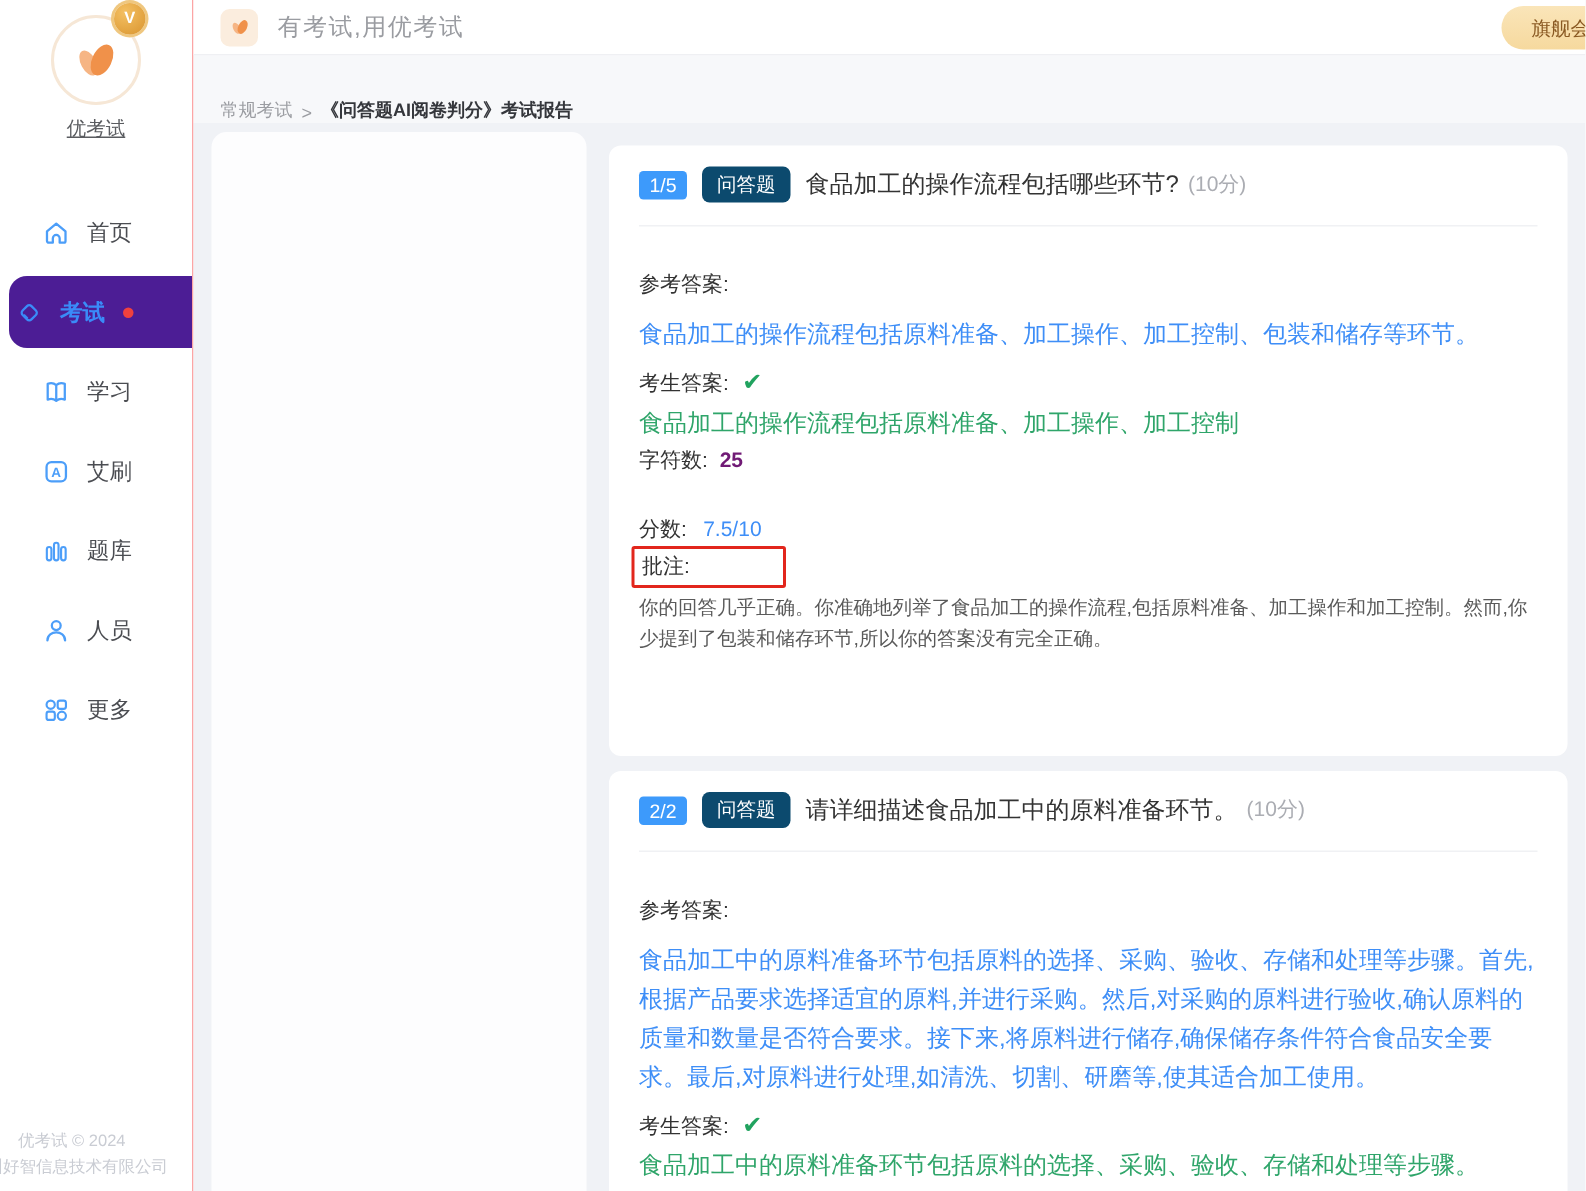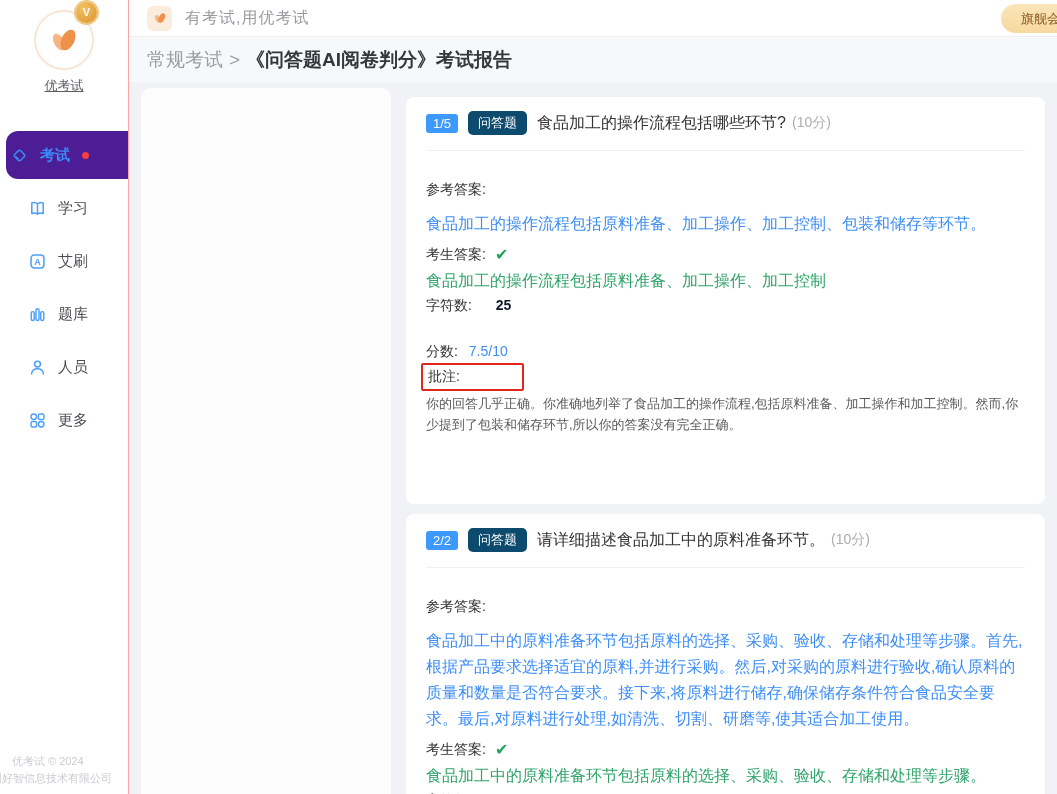--- a/index.html
+++ b/index.html
@@ -35,22 +35,22 @@
           border-left:1px solid #fca5a5; }
   .topbar { position:relative; height:37px; background:#fff; border-bottom:1px solid #EFF0F3;
             display:flex; align-items:center; padding-left:18px; flex:0 0 37px; }
   .mini-logo { width:25px; height:25px; border-radius:6px; background:#FBEDDE; display:flex;
                align-items:center; justify-content:center; }
   .slogan { margin-left:13px; font-size:16px; color:#9A9CA1; letter-spacing:1px; }
   .vip-btn { position:absolute; right:-36px; top:4px; height:29px; line-height:29px; border-radius:15px;
              background:linear-gradient(180deg,#FAE5B9,#F6D99E); color:#8A5A23; font-size:13px;
              padding:0 20px; cursor:pointer; white-space:nowrap; }
 
-  .breadcrumb { height:45px; flex:0 0 45px; background:#F7F8FA; display:flex; align-items:center;
-                padding-left:18px; font-size:19px; }
+  .breadcrumb { height:45px; flex:0 0 45px; background:#F7F8FA; display:flex; align-items:flex-end;
+                padding-left:18px; font-size:12px; }
   .bc-root { color:#9B9DA2; cursor:pointer; }
   .bc-sep { color:#9B9DA2; margin:0 6px; }
   .bc-current { color:#35373C; font-weight:bold; }
 
   .content { position:relative; flex:1; background:#F0F2F6; overflow:hidden; }
   .left-panel { position:absolute; left:12px; top:6px; bottom:-10px; width:250px; background:#FDFDFE;
                 border-radius:10px 10px 0 0; }
   .cards { position:absolute; left:277px; top:15px; right:12px; }
 
   
@@ -63,21 +63,21 @@
   .q-title { font-size:16px; color:#333; margin-left:10px; }
   .q-points { font-size:14px; color:#ABADB3; margin-left:6px; }
   .divider { height:1px; background:#F0F1F4; margin-top:15px; }
   .ref-label { margin-top:30px; font-size:14px; color:#333; }
   .ref-answer { margin-top:12px; font-size:16px; color:#3E8EF7; line-height:26px; }
   .stu-row { margin-top:8px; font-size:14px; color:#333; display:flex; align-items:flex-end; }
   .check { color:#21A35F; font-weight:bold; font-size:16px; margin-left:9px; }
   .stu-answer { margin-top:5px; font-size:16px; color:#2FA56A; line-height:24px;
                 font-family:"DejaVu Serif","Liberation Serif",serif; }
   .char-row { margin-top:4px; font-size:14px; color:#333; }
-  .char-val { color:#0f172a; font-weight:bold; margin-left:20px; }
+  .char-val { color:#701a75; font-weight:bold; margin-left:4px; }
   .score-row { margin-top:28px; font-size:14px; color:#333; }
   .score-val { color:#3E8EF7; margin-left:7px; }
   .note-row { margin-top:2px; }
   .note-box { display:inline-block; border:2px solid #E2261C; border-radius:2px;
               padding:3px 62px 3px 5px; margin-left:-5px; font-size:14px; color:#333; }
   .note-text { margin-top:3px; font-size:13px; color:#5A5A5A; line-height:1.6; }
 
   svg { display:block; }
 </style>
 </head>
@@ -91,20 +91,26 @@
         <svg width="36" height="36" viewBox="0 0 36 36">
           <ellipse cx="13" cy="20" rx="5" ry="9" transform="rotate(-28 13 20)" fill="#F6B584"></ellipse>
           <ellipse cx="22" cy="18" rx="6.5" ry="11" transform="rotate(26 22 18)" fill="#F0914A"></ellipse>
         </svg>
       </div>
       <div class="vip-seal">V</div>
       <div class="logo-label">优考试</div>
     </div>
 
     <nav class="nav">
+      <div class="nav-item">
+        <svg class="nav-icon" viewBox="0 0 20 20">
+          <path d="M3.5 8.7 L10 3.2 L16.5 8.7 V15.4 a1.2 1.2 0 0 1 -1.2 1.2 H12.4 V13.6 a2.4 2.4 0 0 0 -4.8 0 V16.6 H4.7 a1.2 1.2 0 0 1 -1.2 -1.2 Z" fill="none" stroke="#4C9EF9" stroke-width="1.6" stroke-linejoin="round"></path>
+        </svg>
+        <span class="nav-label">首页</span>
+      </div>
       <div class="nav-item active">
         <svg class="nav-icon" viewBox="0 0 20 20">
           <rect x="5.6" y="5.6" width="8.8" height="8.8" rx="2.2" transform="rotate(45 10 10)" fill="none" stroke="#3A8BF8" stroke-width="1.6"></rect>
           <path d="M6.2 11.4 L8.8 14" stroke="#3A8BF8" stroke-width="1.6"></path>
         </svg>
         <span class="nav-label">考试</span>
         <span class="red-dot"></span>
       </div>
       <div class="nav-item">
         <svg class="nav-icon" viewBox="0 0 20 20">

